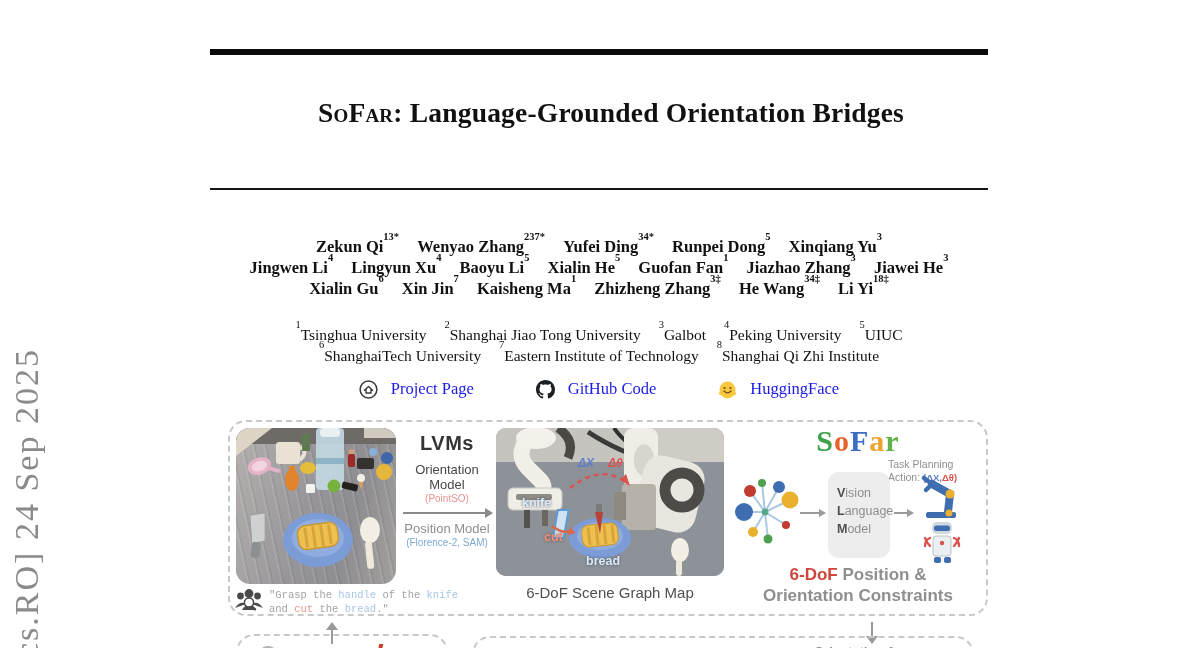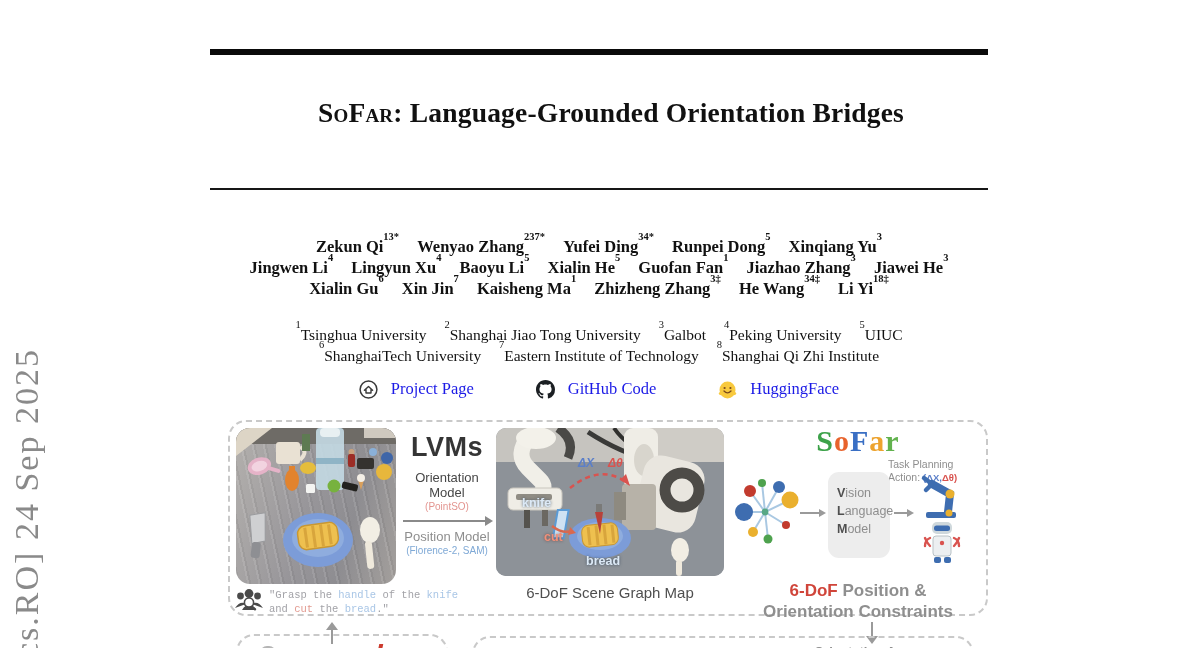--- a/index.html
+++ b/index.html
@@ -54,21 +54,21 @@
   .pm-cut{color:#f0907a;text-shadow:0 0 3px rgba(90,30,20,.6);}
 
   
   .caption1{position:absolute;left:6px;top:168px;width:256px;display:flex;gap:5px;}
   .caption1 .qtext{font-family:"Liberation Mono", monospace;font-size:10.5px;line-height:14px;color:#a3a3a8;}
   .tok-blue{color:#a9c6e6;}
   .tok-red{color:#e29a90;}
 
   
   .lvms{position:absolute;left:172px;top:12px;width:94px;text-align:center;}
-  .lvms-h{font-size:27px;font-weight:bold;color:#353535;letter-spacing:.5px;}
+  .lvms-h{font-size:20px;font-weight:bold;color:#353535;letter-spacing:.5px;}
   .lvms-m{font-size:13px;line-height:15px;color:#474747;margin-top:7px;}
   .lvms-impl{font-size:10px;margin-top:1px;}
   .impl-red{color:#e39590;}
   .impl-blue{color:#7fa9d6;}
   .lvms-grey{color:#8e8e8e;}
   .harrow{position:relative;width:88px;height:2px;background:#8a8a8a;margin:8px auto 7px;}
   .harrow::after{content:"";position:absolute;right:-2px;top:-4px;
     border-left:8px solid #8a8a8a;border-top:5px solid transparent;border-bottom:5px solid transparent;}
 
   .caption2{position:absolute;left:268px;top:164px;width:228px;text-align:center;
@@ -82,21 +82,21 @@
     line-height:13px;color:#8e8e8e;}
   .taskplan .act{font-size:9.5px;font-weight:bold;}
   .sg-svg{position:absolute;left:2px;top:54px;}
   .sg-label{position:absolute;left:2px;top:134px;width:120px;font-size:12px;line-height:15px;color:#8e8e8e;}
   .flowarrow{position:absolute;height:2px;background:#9a9a9a;}
   .flowarrow::after{content:"";position:absolute;right:-2px;top:-3.5px;
     border-left:7px solid #9a9a9a;border-top:4.5px solid transparent;border-bottom:4.5px solid transparent;}
   .vlm{position:absolute;left:96px;top:52px;width:62px;height:86px;background:#ededed;
     border-radius:11px;box-sizing:border-box;padding:12px 0 0 9px;font-size:12.5px;line-height:18px;color:#8e8e8e;}
   .vlm b{color:#4f4f4f;}
-  .constraints{position:absolute;left:0;top:160px;width:252px;text-align:center;
+  .constraints{position:absolute;left:0;top:144px;width:252px;text-align:center;
     font-size:17px;font-weight:600;color:#8f8f8f;line-height:21px;}
   .c-red{color:#d0453a;}
   .r-icon{position:absolute;}
 
   
   .vstem{position:absolute;width:2px;background:#9a9a9a;}
   .head-up{position:absolute;border-left:6px solid transparent;border-right:6px solid transparent;
     border-bottom:8px solid #9a9a9a;}
   .head-down{position:absolute;border-left:6px solid transparent;border-right:6px solid transparent;
     border-top:8px solid #9a9a9a;}

